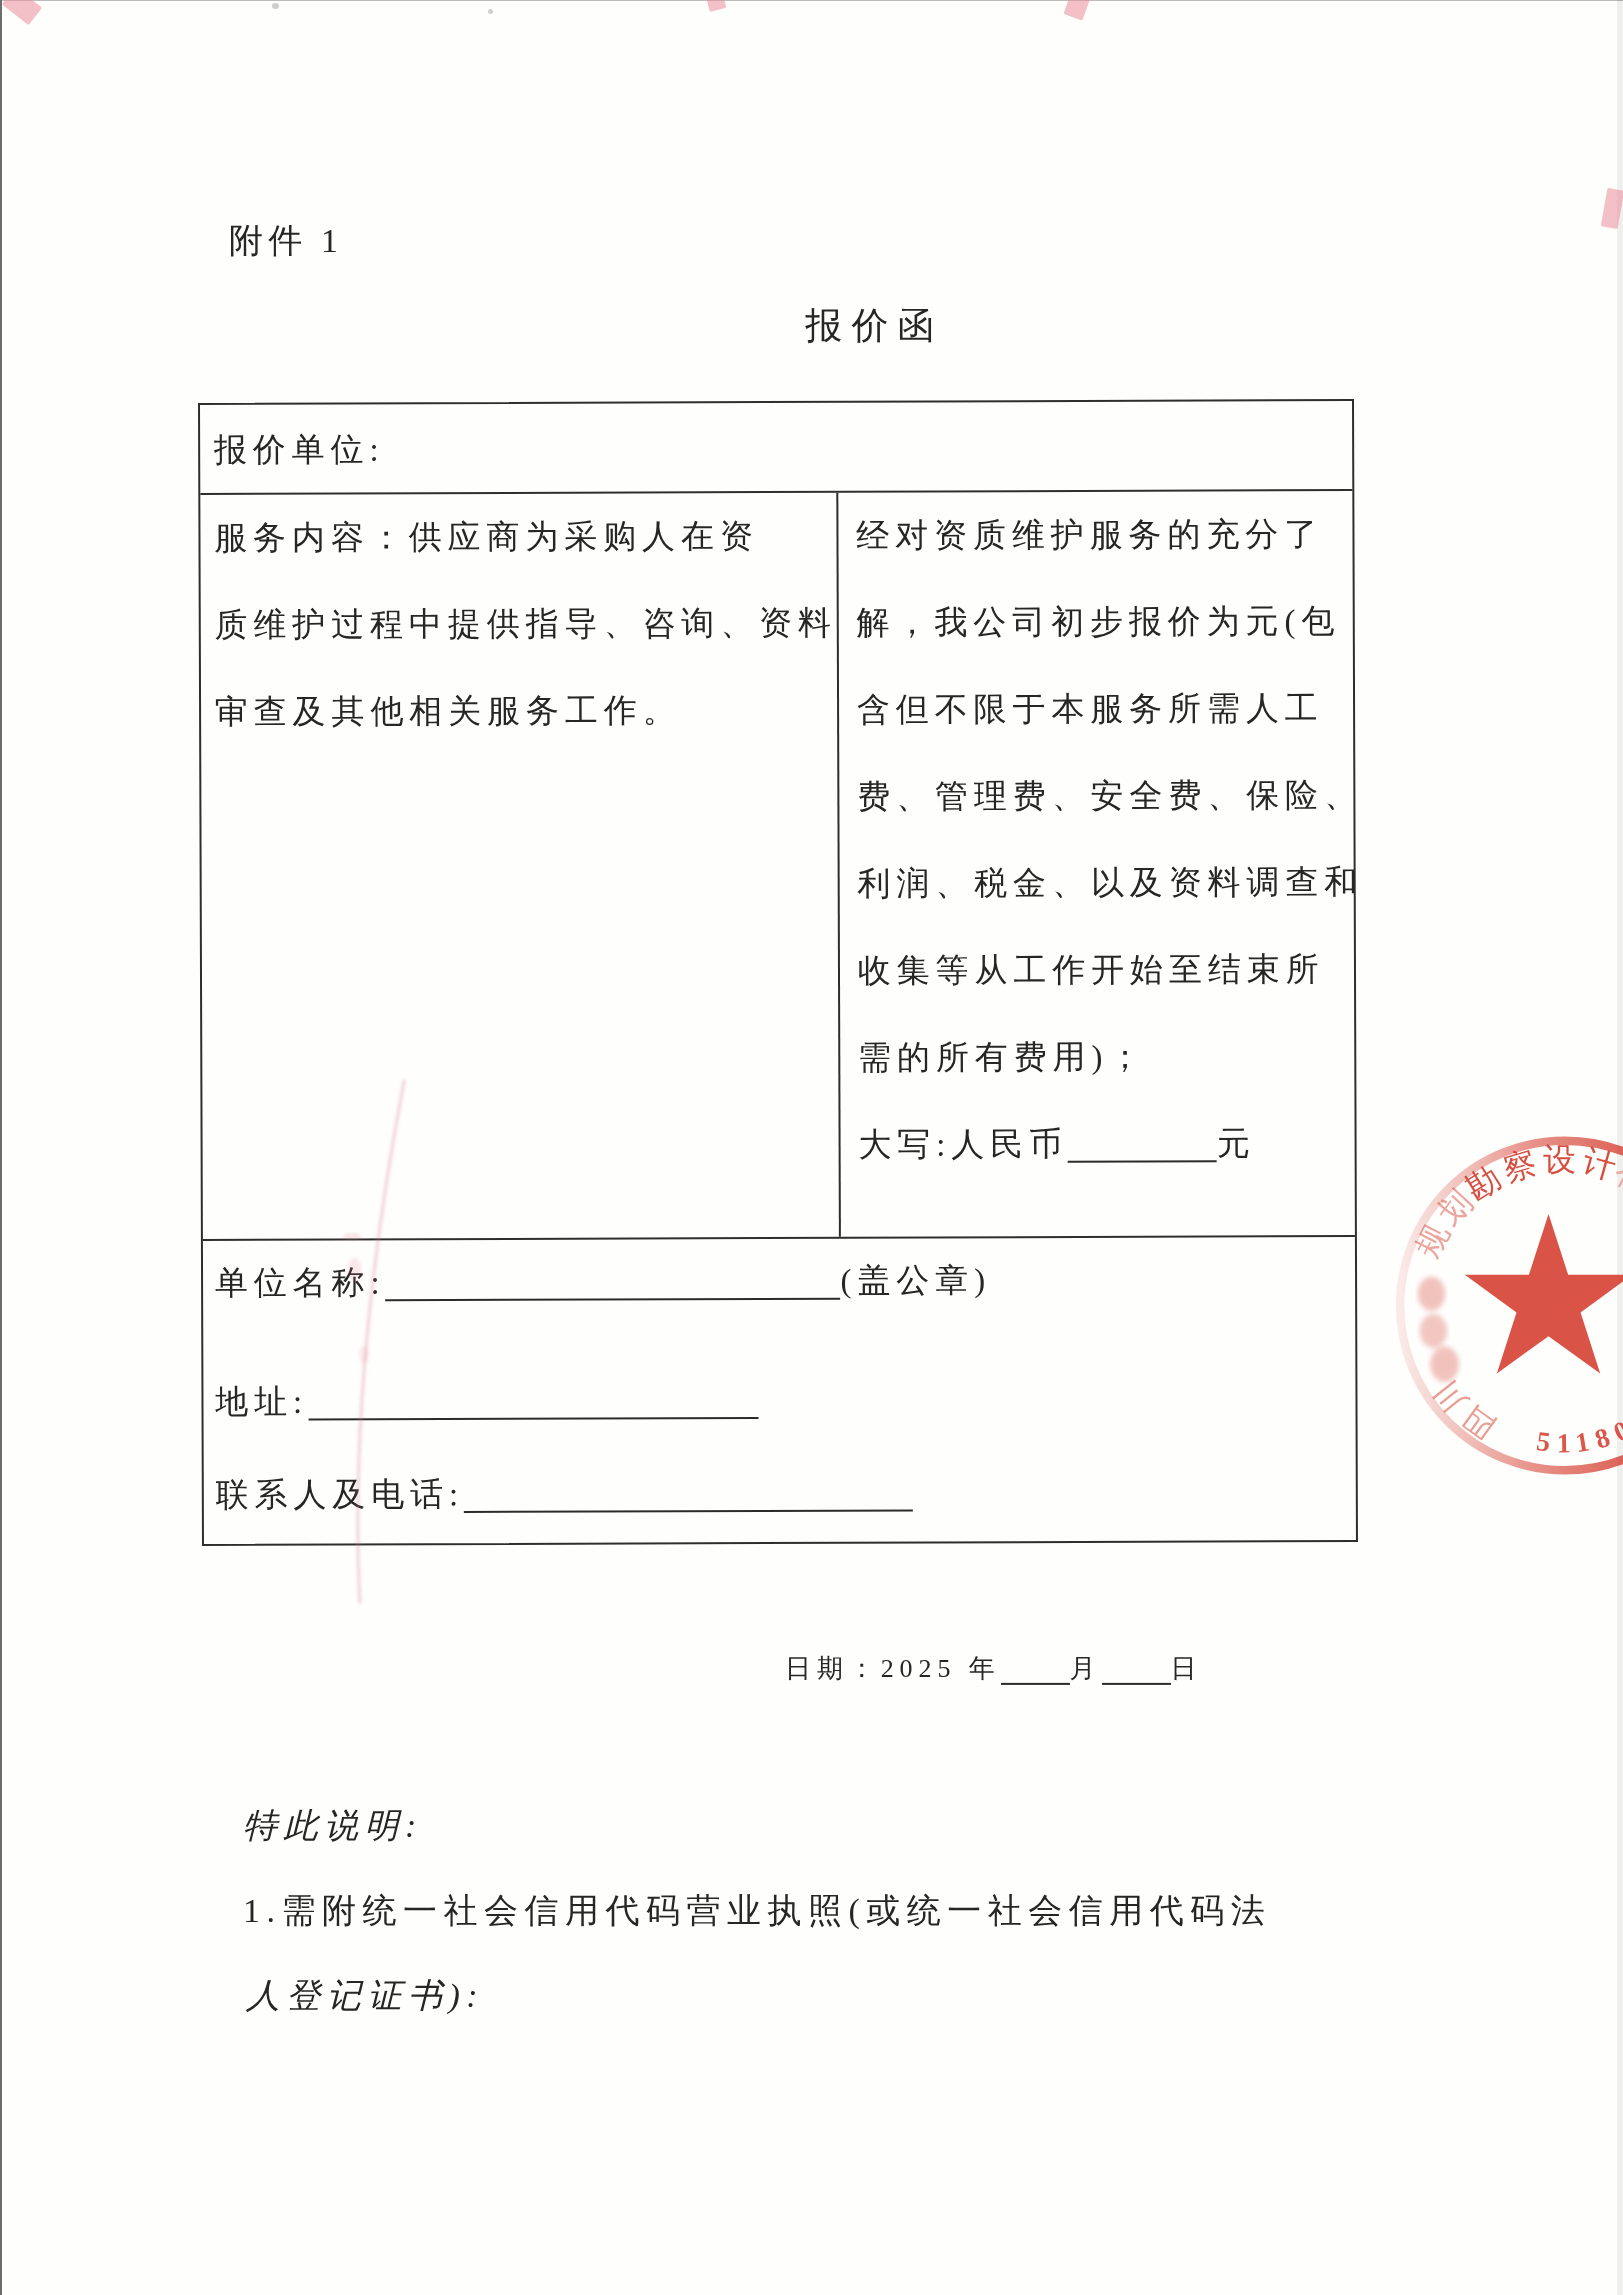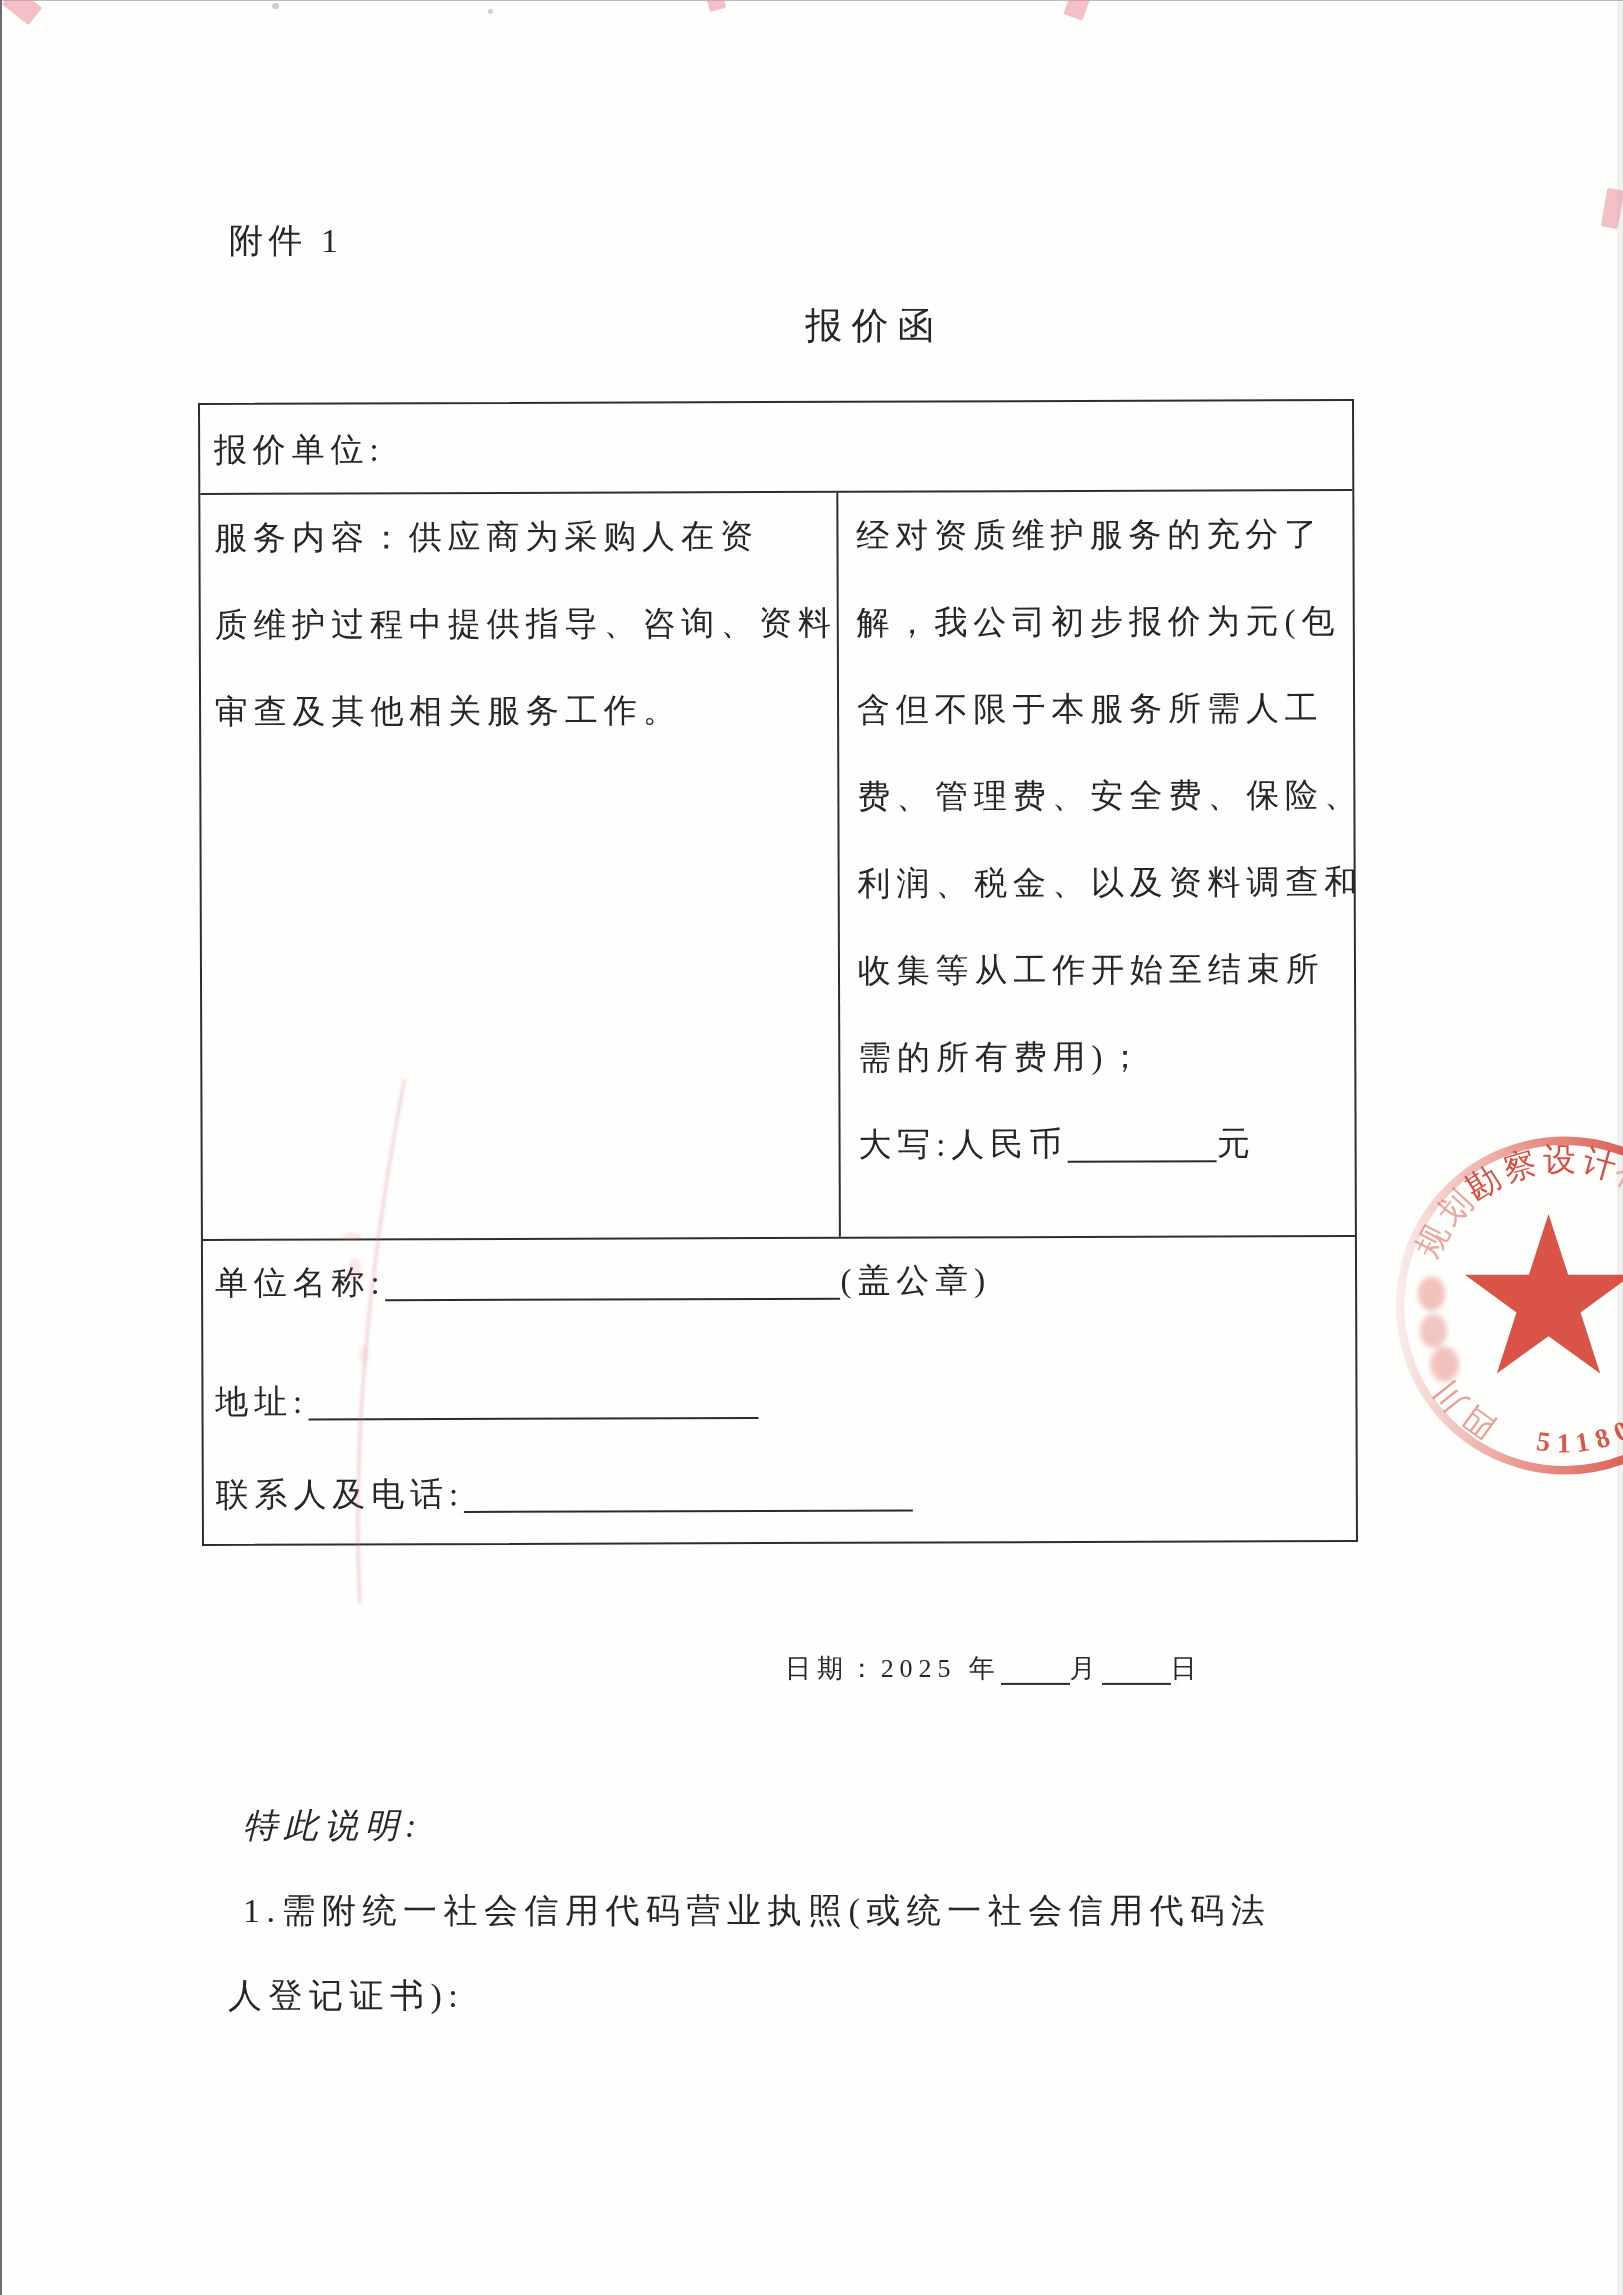--- a/index.html
+++ b/index.html
@@ -24,21 +24,21 @@
   .cell-right{flex:1;padding-left:17.7px;}
   .tline{line-height:87px;white-space:nowrap;}
   .row3{position:relative;height:304px;}
   .fline{position:absolute;left:11.8px;white-space:nowrap;line-height:39px;}
   .blank{display:inline-block;border-bottom:2px solid #2b2b2b;height:1em;transform:translateY(7.9px);}
   .capblank{width:149px;}
   .b695{width:455px;} .b688{width:450px;} .b686{width:449px;} .b105{width:69px;}
   
   .dateline{left:785px;top:1649px;font-size:26px;letter-spacing:5.9px;white-space:nowrap;}
   .note{font-size:34px;letter-spacing:6.5px;white-space:nowrap;}
-  .n0{left:243px;top:1803px;font-style:italic;} .n1{left:243px;top:1888px;} .n2{left:228px;top:1973px;} .n3{left:243px;top:2059px;}
+  .n0{left:243px;top:1803px;font-style:italic;} .n1{left:243px;top:1888px;} .n2{left:246px;top:1973px;font-style:italic;} .n3{left:243px;top:2059px;}
   svg text{font-family:"Liberation Serif","DejaVu Serif",serif;}
 </style>
 </head>
 <body>
 
 <div class="page">
 
   <div class="abs edge-left"></div>
   <div class="abs edge-top"></div>
   <div class="abs edge-right"></div>

